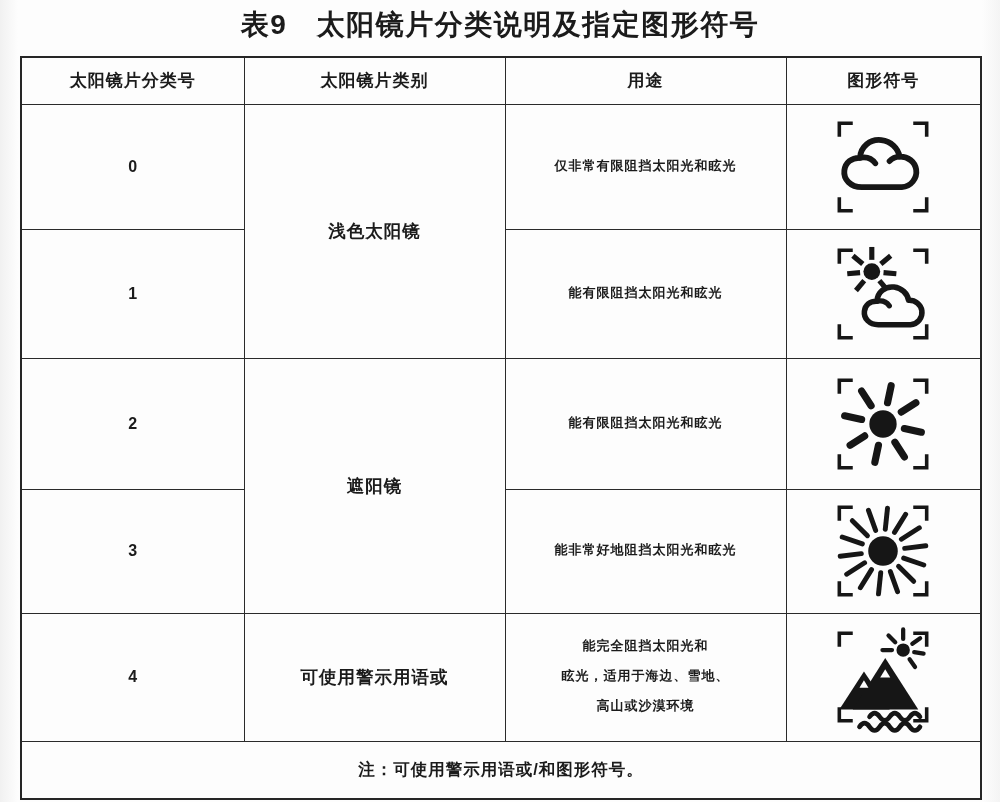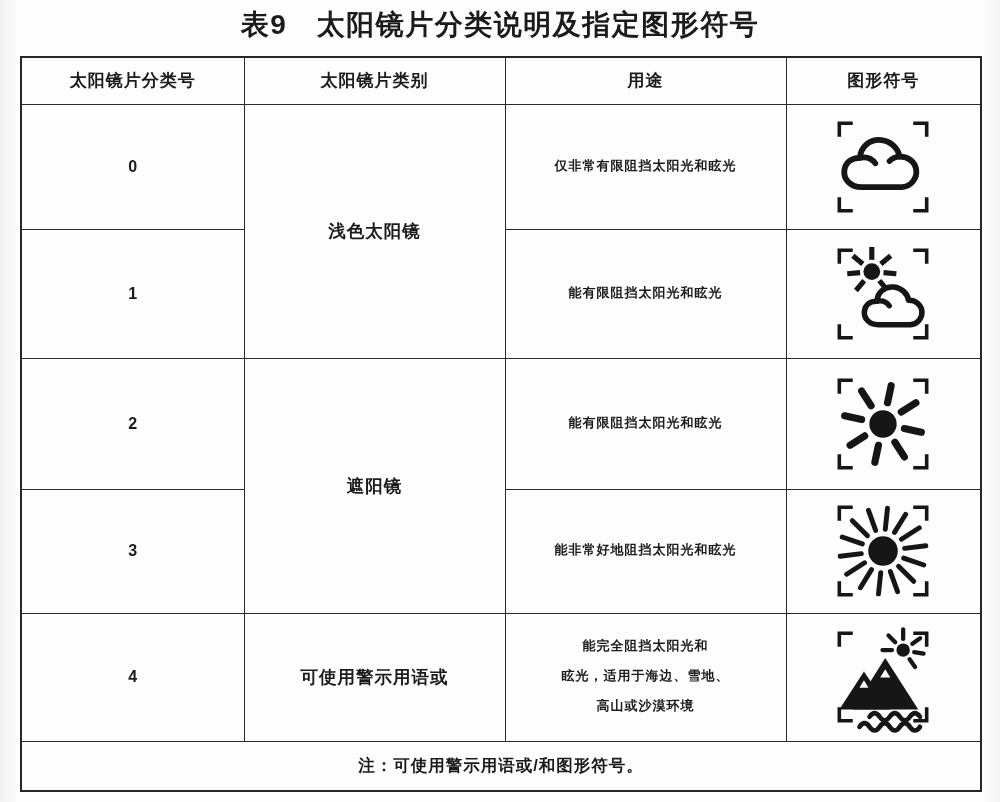--- a/index.html
+++ b/index.html
@@ -37,21 +37,21 @@
   }
   th { font-size: 17px; letter-spacing: 1px; height: 47px; }
   td.num { font-size: 16px; }
   td.cat { font-size: 17.5px; letter-spacing: 1px; }
   td.use { font-size: 13px; letter-spacing: 1px; line-height: 30px; font-family: Liberation Mono, monospace; }
   td.sym { }
   td.note-cell {
     text-align: left;
     font-size: 16.5px;
     letter-spacing: 1px;
-    height: 50px;
+    height: 58px;
     padding-left: 52px;
     margin-left: 36px;
   }
   svg.glyph { display: block; margin: 0 auto; }
 </style>
 </head>
 <body>
 
 <div class="page">
 

